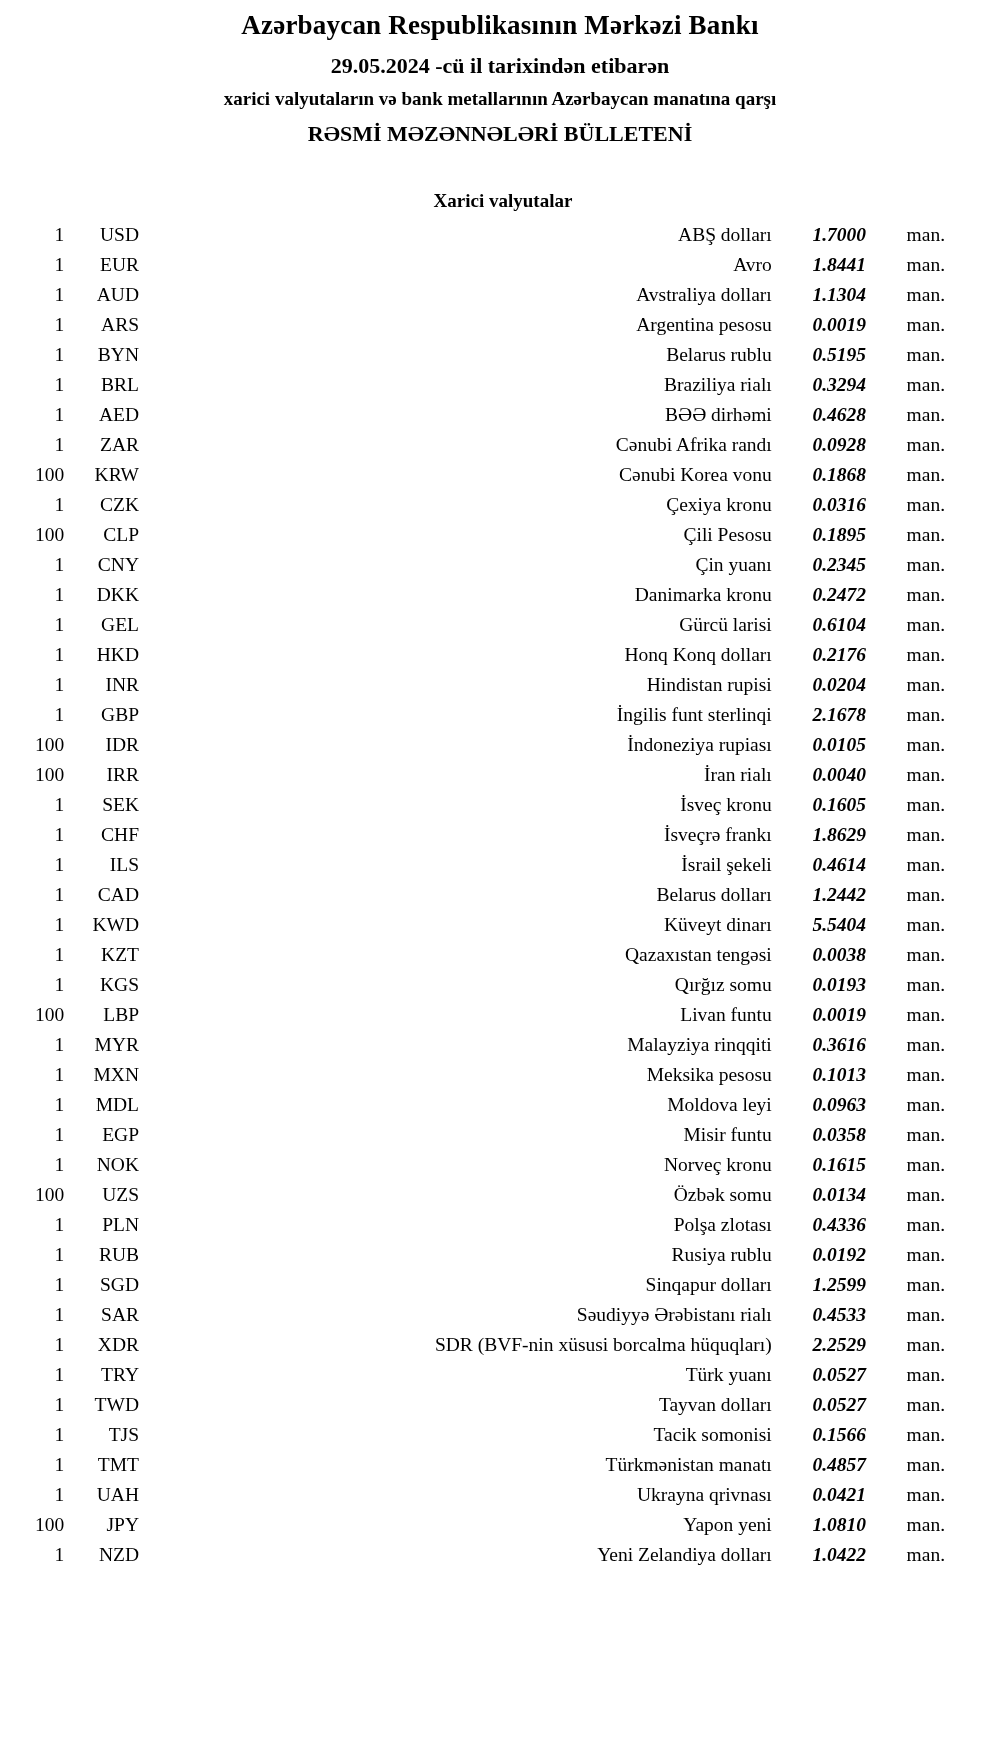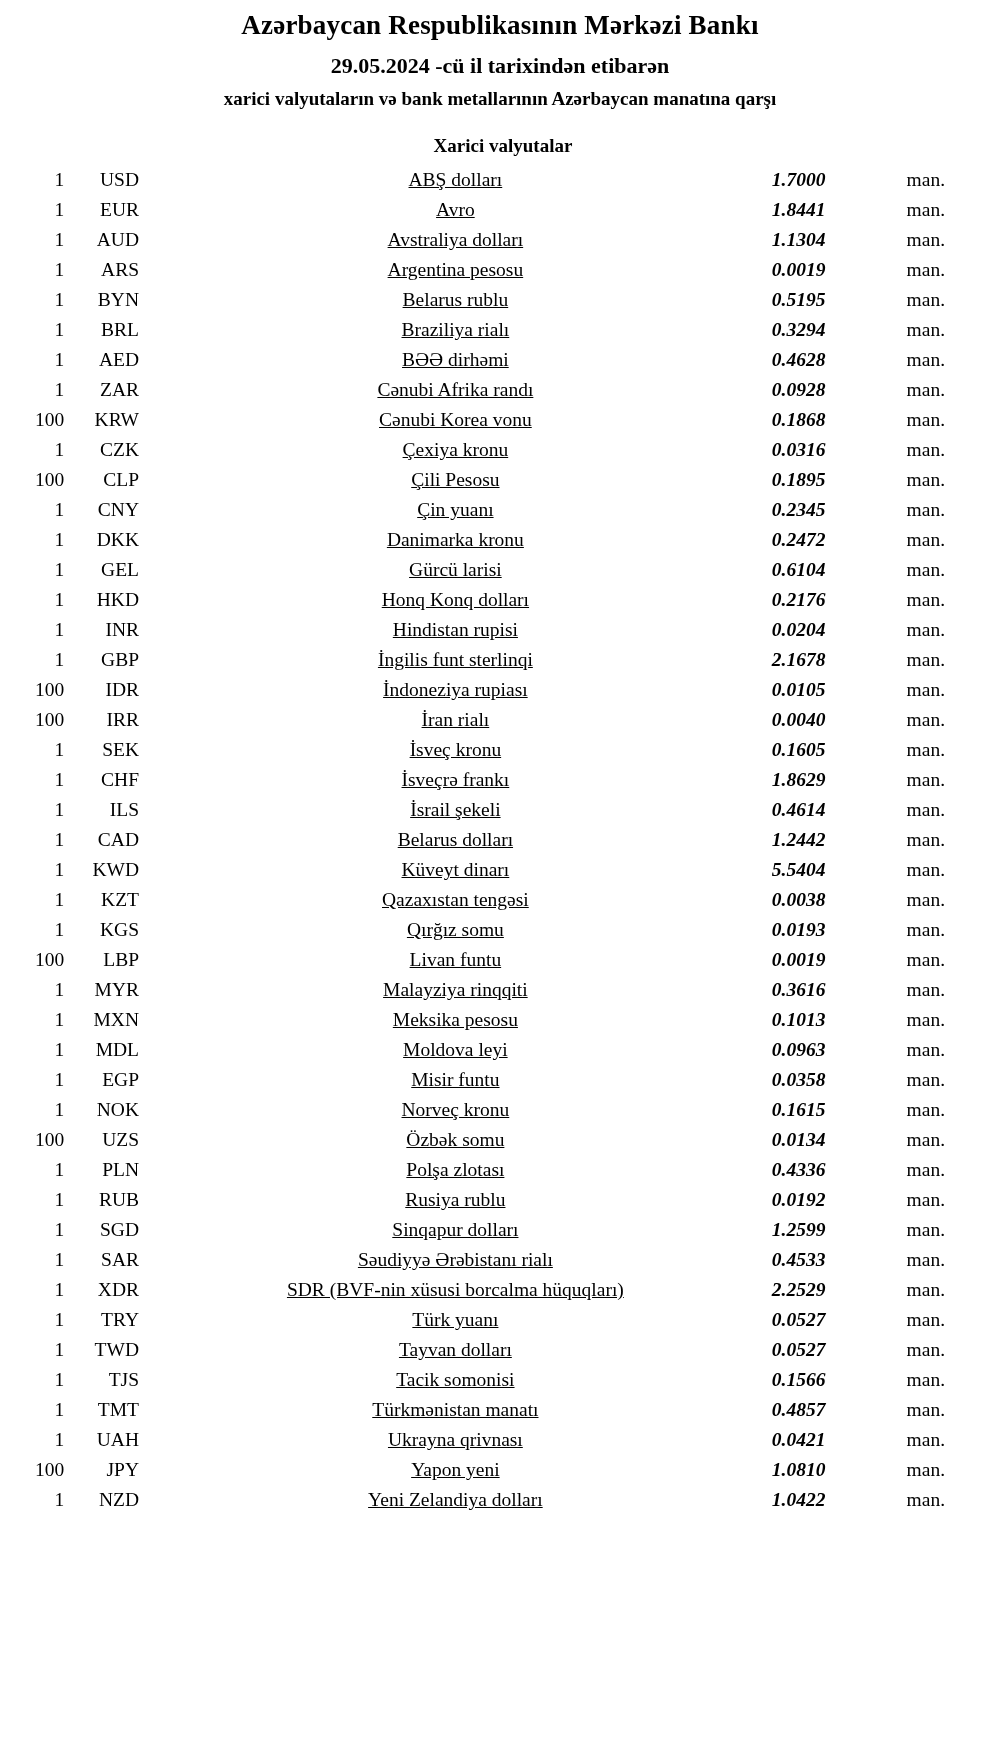--- a/index.html
+++ b/index.html
@@ -47,21 +47,21 @@
   .bulletin-line {
     font-size: 22px;
     font-weight: bold;
     margin: 0 0 0 0;
     line-height: 1.2;
   }
   .section-title {
     text-align: center;
     font-size: 19px;
     font-weight: bold;
-    margin-top: 24px;
+    margin-top: 42px;
     margin-bottom: 8px;
     padding-left: 6px;
   }
   table.rates {
     width: 100%;
     border-collapse: collapse;
     font-size: 19.5px;
     table-layout: fixed;
   }
   table.rates td {
@@ -76,45 +76,45 @@
     text-align: right;
     padding-right: 0;
   }
   .col-code {
     width: 72px;
     text-align: right;
     padding-right: 6px;
   }
   .col-name {
     width: 610px;
-    text-align: center;
+    text-align: right;
     padding-left: 14px;
-    text-decoration: underline;
   }
   .col-rate {
     width: 130px;
-    text-align: left;
+    text-align: center;
     font-weight: bold;
     font-style: italic;
   }
   .col-unit {
     width: 90px;
     text-align: left;
     padding-left: 12px;
   }
 </style>
 </head>
 <body>
 
 <div class="page">
 
   <div class="header">
     <div class="bank-title">Azərbaycan Respublikasının Mərkəzi Bankı</div>
     <div class="date-line">29.05.2024  -cü il tarixindən etibarən</div>
     <div class="subtitle-line">xarici valyutaların və bank metallarının Azərbaycan manatına qarşı</div>
+    <div class="bulletin-line">RƏSMİ MƏZƏNNƏLƏRİ BÜLLETENİ</div>
   </div>
 
   <div class="section-title">Xarici valyutalar</div>
 
   <table class="rates">
     <tbody id="rates-body">
         <tr>
           <td class="col-qty">1</td>
           <td class="col-code">USD</td>
           <td class="col-name">ABŞ dolları</td>

